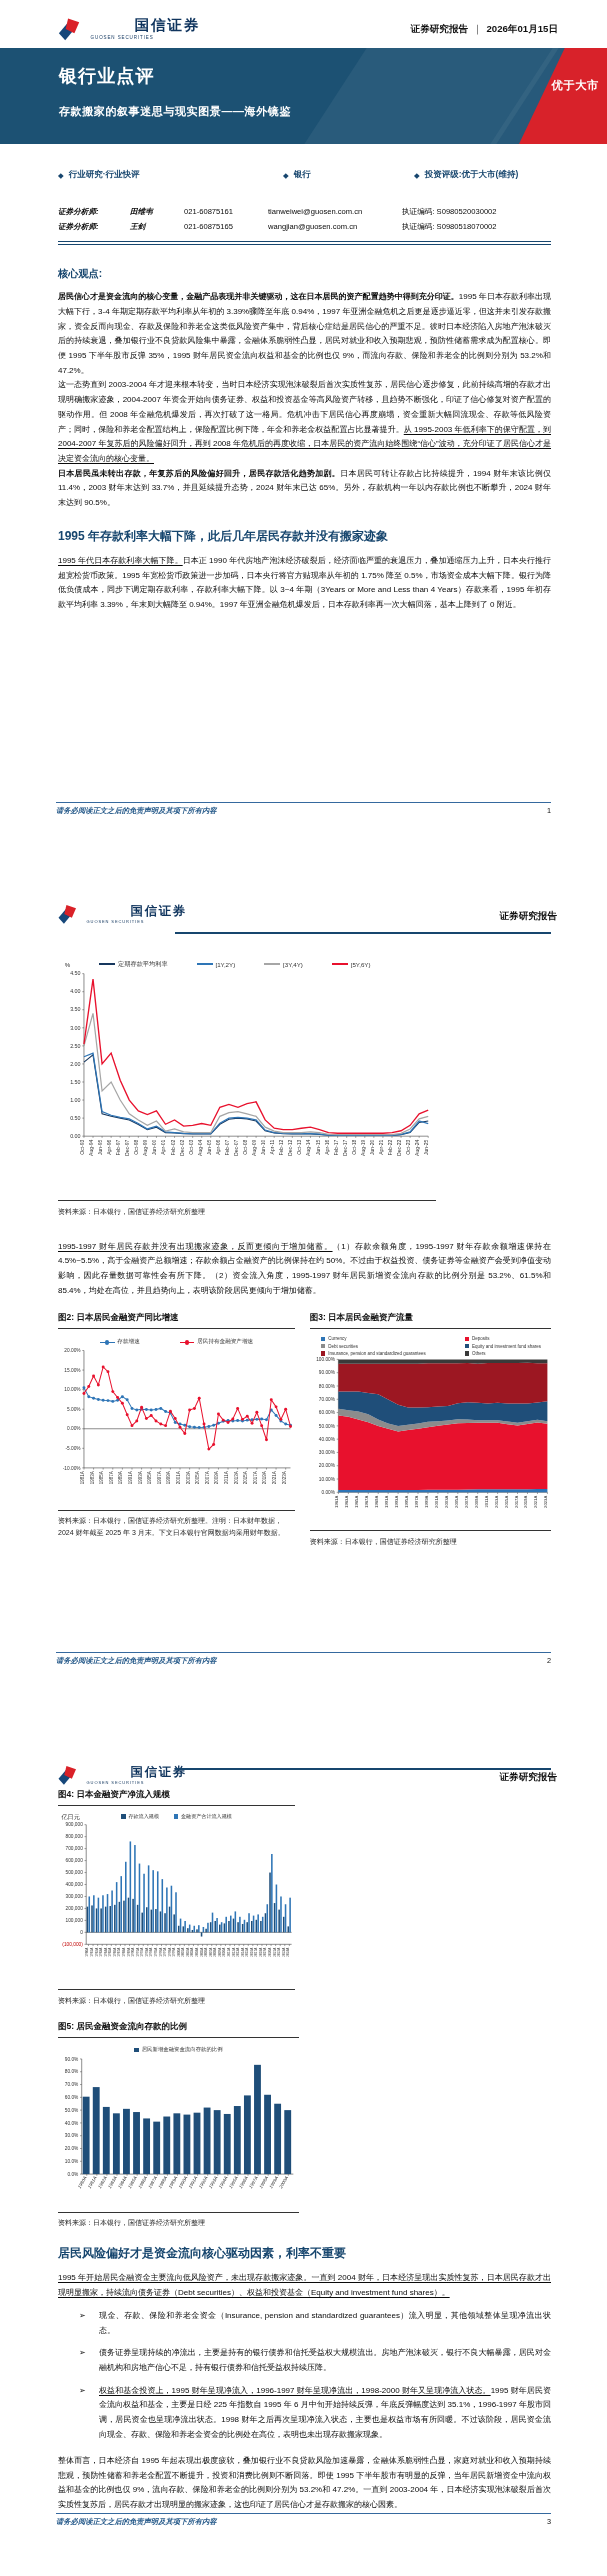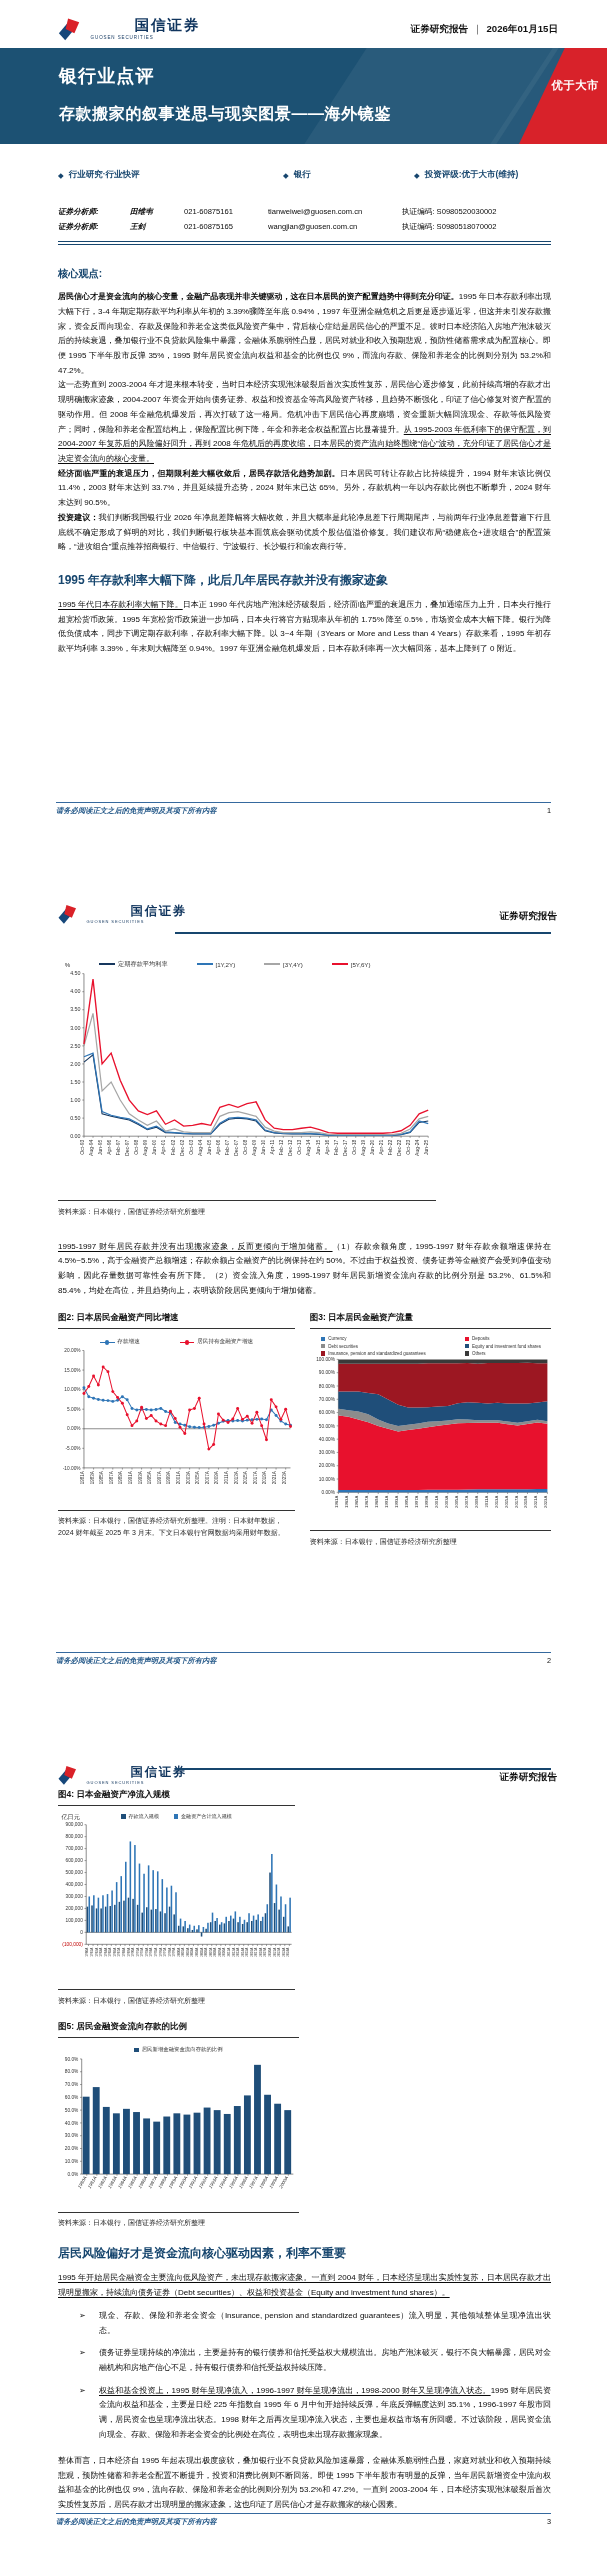--- a/index.html
+++ b/index.html
@@ -22,21 +22,21 @@
   .mast{position:absolute;right:49px;top:22.6px;font-size:9.6px;font-weight:bold;color:#111;}
   .mast .sep{margin:0 4.5px;font-weight:normal;color:#333;}
 
   
   .banner{height:96px;background:#1c5173;position:relative;overflow:hidden;}
   .banner .deco1{position:absolute;right:85px;top:-34px;width:192px;height:181px;background:rgba(255,255,255,0.06);transform:skewX(-33deg);}
   .banner .deco2{position:absolute;right:22.6px;top:-34px;width:68px;height:181px;background:rgba(255,255,255,0.05);transform:skewX(-33deg);}
   .banner .ribbon{position:absolute;top:0;right:0;width:88px;height:100%;background:#d8222a;clip-path:polygon(52% 0,100% 0,100% 100%,0 100%);}
   .banner .badge{position:absolute;top:30px;right:8px;font-size:11.3px;font-weight:bold;color:#fff;letter-spacing:0.6px;}
   .banner .bt{position:absolute;left:59px;top:16px;font-size:18px;font-weight:bold;color:#fff;letter-spacing:1.1px;}
-  .banner .bs{position:absolute;left:59px;top:56px;font-size:16px;font-weight:bold;color:#fff;letter-spacing:0.6px;}
+  .banner .bs{position:absolute;left:59px;top:56px;font-size:11px;font-weight:bold;color:#fff;letter-spacing:0.6px;}
 
   
   .meta-row{display:flex;margin:25px 0 0 58px;font-size:8.5px;font-weight:bold;color:#17466e;}
   .meta-row .mi{display:flex;align-items:center;}
   .meta-row .mi:nth-child(1){width:225px;}
   .meta-row .mi:nth-child(2){width:131px;}
   .meta-row .dia{font-size:7.3px;margin-right:5.1px;}
   .analysts{margin:22.6px 0 0 58px;font-size:7.6px;}
   .analysts .arow{display:grid;grid-template-columns:72px 54px 84px 134px auto;line-height:15.3px;}
   .analysts .b{font-weight:bold;font-style:italic;}
@@ -154,22 +154,21 @@
     </div>
   </div>
 
   <div class="dbl-rule"></div>
 
   <h2 class="core-h">核心观点:</h2>
 
   <div class="body">
     <p><span class="b">居民信心才是资金流向的核心变量，金融产品表现并非关键驱动，这在日本居民的资产配置趋势中得到充分印证。</span><span>1995 年日本存款利率出现大幅下行，3-4 年期定期存款平均利率从年初的 3.39%骤降至年底 0.94%，1997 年亚洲金融危机之后更是逐步逼近零，但这并未引发存款搬家，资金反而向现金、存款及保险和养老金这类低风险资产集中，背后核心症结是居民信心的严重不足。彼时日本经济陷入房地产泡沫破灭后的持续衰退，叠加银行业不良贷款风险集中暴露，金融体系脆弱性凸显，居民对就业和收入预期悲观，预防性储蓄需求成为配置核心。即便 1995 下半年股市反弹 35%，1995 财年居民资金流向权益和基金的比例也仅 9%，而流向存款、保险和养老金的比例则分别为 53.2%和 47.2%。</span></p>
     <p><span>这一态势直到 2003-2004 年才迎来根本转变，当时日本经济实现泡沫破裂后首次实质性复苏，居民信心逐步修复，此前持续高增的存款才出现明确搬家迹象，2004-2007 年资金开始向债务证券、权益和投资基金等高风险资产转移，且趋势不断强化，印证了信心修复对资产配置的驱动作用。但 2008 年金融危机爆发后，再次打破了这一格局。危机冲击下居民信心再度崩塌，资金重新大幅回流现金、存款等低风险资产；同时，保险和养老金配置结构上，保险配置比例下降，年金和养老金权益配置占比显著提升。</span><span class="u">从 1995-2003 年低利率下的保守配置，到 2004-2007 年复苏后的风险偏好回升，再到 2008 年危机后的再度收缩，日本居民的资产流向始终围绕“信心”波动，充分印证了居民信心才是决定资金流向的核心变量。</span></p>
-    <p><span class="b">经济面临严重的衰退压力，但期限利差大幅收敛后，居民存款活化趋势加剧。</span><span>日本居民可转让存款占比持续提升，1994 财年末该比例仅 11.4%，2003 财年末达到 33.7%，并且延续提升态势，2024 财年末已达 65%。另外，存款机构一年以内存款比例也不断攀升，2024 财年末达到 90.5%。</span></p>
-    <p><span class="b">投资建议：</span><span>我们判断我国银行业 2026 年净息差降幅将大幅收敛，并且大概率是此轮净息差下行周期尾声，与前两年行业净息差普遍下行且底线不确定形成了鲜明的对比，我们判断银行板块基本面筑底会驱动优质个股估值溢价修复。我们建议布局“稳健底仓+进攻组合”的配置策略，“进攻组合”重点推荐招商银行、中信银行、宁波银行、长沙银行和渝农商行等。</span></p>
+    <p><span class="b">日本居民虽未转出存款，年复苏后的风险偏好回升，居民存款活化趋势加剧。</span><span>日本居民可转让存款占比持续提升，1994 财年末该比例仅 11.4%，2003 财年末达到 33.7%，并且延续提升态势，2024 财年末已达 65%。另外，存款机构一年以内存款比例也不断攀升，2024 财年末达到 90.5%。</span></p>
   </div>
 
   <h3 class="sec-h">1995 年存款利率大幅下降，此后几年居民存款并没有搬家迹象</h3>
   <div class="body">
     <p><span class="u">1995 年代日本存款利率大幅下降。</span><span>日本正 1990 年代房地产泡沫经济破裂后，经济面临严重的衰退压力，叠加通缩压力上升，日本央行推行超宽松货币政策。1995 年宽松货币政策进一步加码，日本央行将官方贴现率从年初的 1.75% 降至 0.5%，市场资金成本大幅下降。银行为降低负债成本，同步下调定期存款利率，存款利率大幅下降。以 3~4 年期（3Years or More and Less than 4 Years）存款来看，1995 年初存款平均利率 3.39%，年末则大幅降至 0.94%。1997 年亚洲金融危机爆发后，日本存款利率再一次大幅回落，基本上降到了 0 附近。</span></p>
   </div>
 
   <div class="pagefoot">
     <div class="pf-inner">
       <span class="pf-disc">请务必阅读正文之后的免责声明及其项下所有内容</span>

